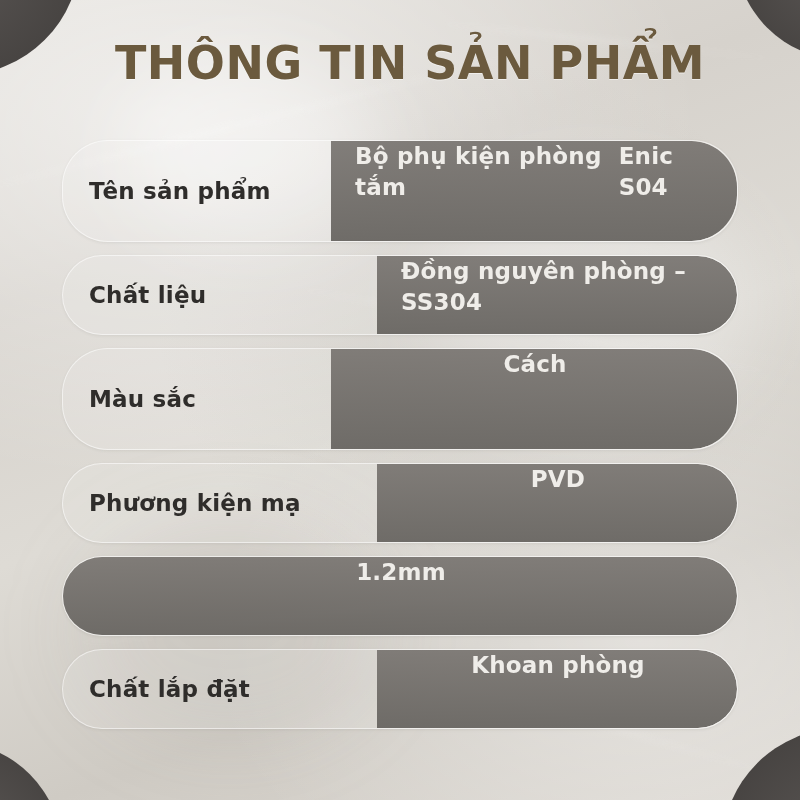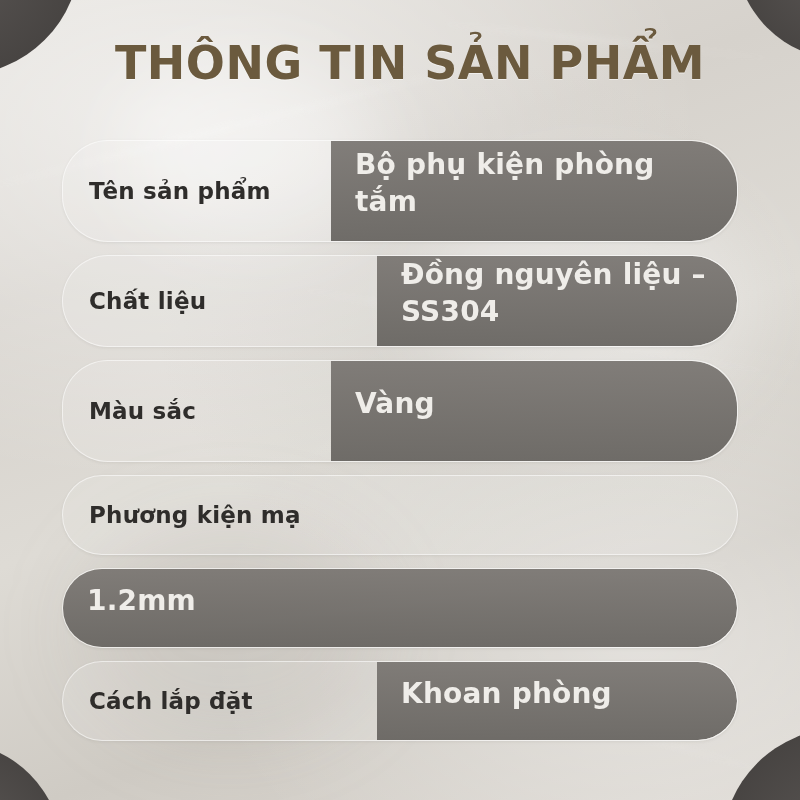--- a/index.html
+++ b/index.html
@@ -119,27 +119,27 @@
     padding-left: 26px;
     box-sizing: border-box;
     font-size: 23px;
     color: #2f2d2b;
     font-weight: 600;
     letter-spacing: .2px;
   }
   .spec-value {
     flex: 1 1 auto;
     display: flex;
-    flex-direction: column;
+    flex-direction: row;
     justify-content: center;
     padding: 0 22px 16px 24px;
     box-sizing: border-box;
     background: linear-gradient(180deg, rgba(120,116,112,0.92), rgba(101,98,94,0.92));
     color: #efede9;
-    font-size: 28px;
+    font-size: 23px;
     font-weight: 600;
     letter-spacing: .2px;
     border-radius: 0 46px 46px 0;
   }
   .spec-value .line { display: block; line-height: 1.33; }
 
   .h-lg { min-height: 100px; justify-content: center; }
   .h-md { min-height: 78px; gap: 46px; }
 </style>
 </head>
@@ -162,48 +162,52 @@
   <div class="corner corner-br"></div>
 
   <div id="title">THÔNG TIN SẢN PHẨM</div>
 
   <div id="spec-table">
 
     <div class="spec-row h-lg">
       <div class="spec-label">Tên sản phẩm</div>
       <div class="spec-value">
         <span class="line">Bộ phụ kiện phòng tắm</span>
+        <span class="line">Enic S04</span>
       </div>
     </div>
 
     <div class="spec-row h-md">
       <div class="spec-label">Chất liệu</div>
       <div class="spec-value">
-        <span class="line">Đồng nguyên liệu – SS304</span>
+        <span class="line">Đồng nguyên phòng – SS304</span>
       </div>
     </div>
 
     <div class="spec-row h-lg">
       <div class="spec-label">Màu sắc</div>
       <div class="spec-value">
-        <span class="line">Vàng</span>
+        <span class="line">Cách</span>
       </div>
     </div>
 
     <div class="spec-row h-md">
       <div class="spec-label">Phương kiện mạ</div>
+      <div class="spec-value">
+        <span class="line">PVD</span>
+      </div>
     </div>
 
     <div class="spec-row h-md">
       <div class="spec-value">
         <span class="line">1.2mm</span>
       </div>
     </div>
 
     <div class="spec-row h-md">
-      <div class="spec-label">Cách lắp đặt</div>
+      <div class="spec-label">Chất lắp đặt</div>
       <div class="spec-value">
         <span class="line">Khoan phòng</span>
       </div>
     </div>
 
   </div>
 </div>
 
 </body></html>

